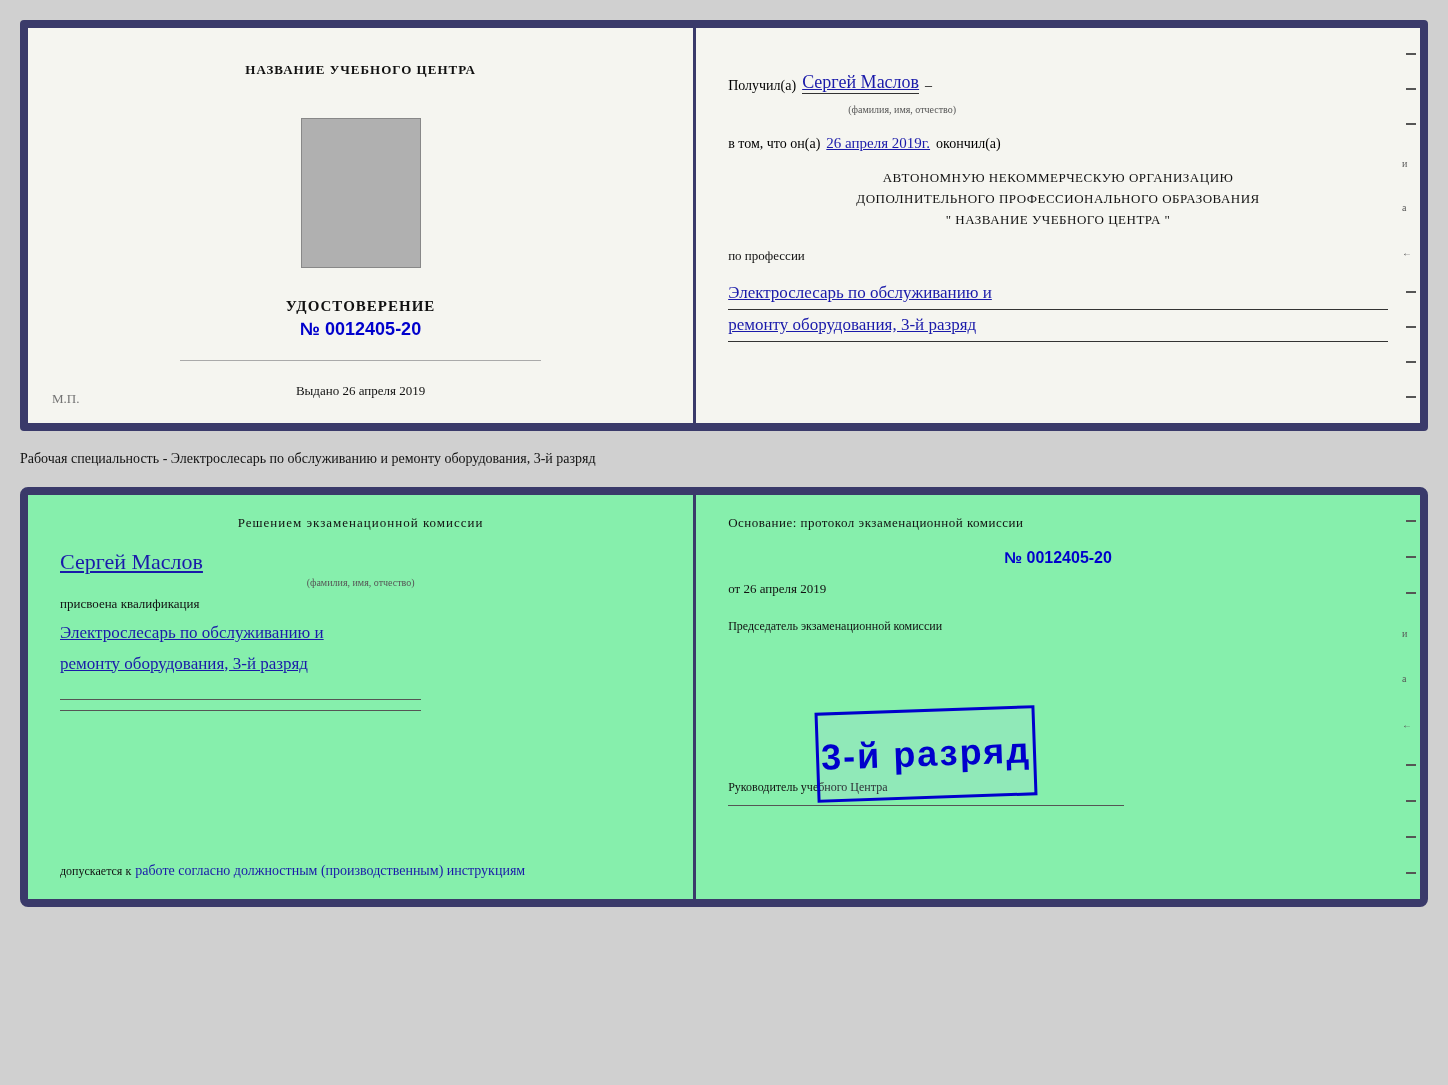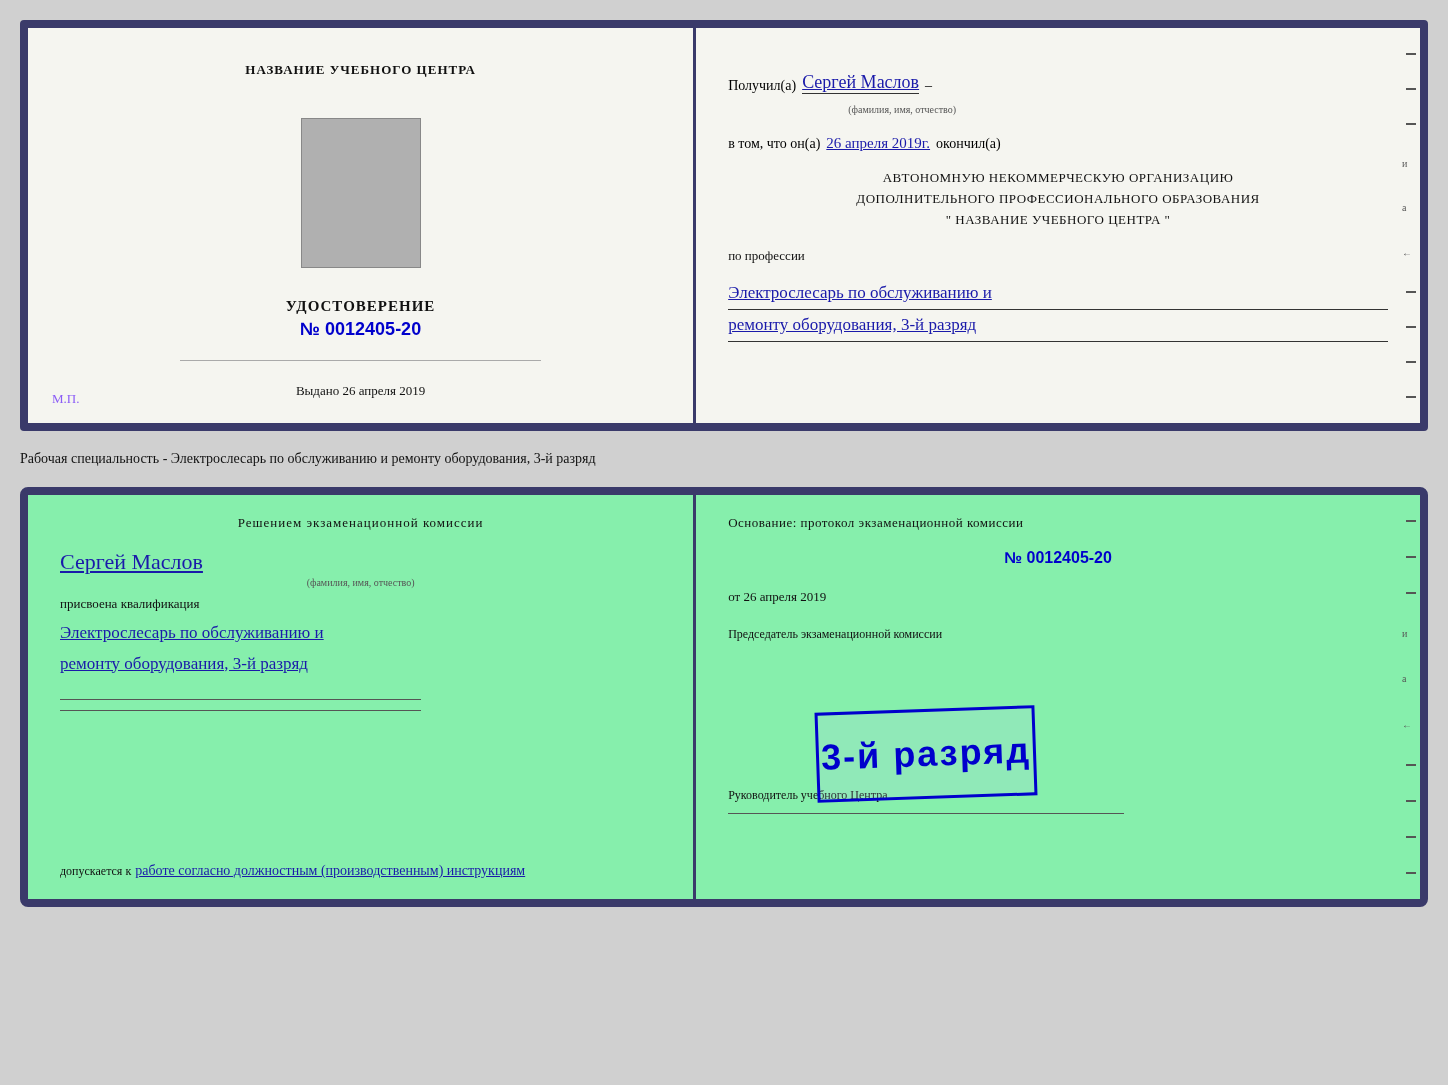--- a/index.html
+++ b/index.html
@@ -88,21 +88,21 @@
 
     .vydano-line {
       font-size: 13px;
       color: #111;
       text-align: right;
       margin-top: 16px;
     }
 
     .mp-label {
       font-size: 13px;
-      color: #8b5cf6;
+      color: #737373;
       position: absolute;
       bottom: 16px;
       left: 24px;
     }
 
     .handwritten {
       font-family: 'Segoe Script', 'Brush Script MT', cursive;
       color: #1a1aaa;
       font-size: 18px;
       text-decoration: underline;
@@ -220,21 +220,20 @@
       font-size: 17px;
       text-decoration: underline;
       line-height: 1.8;
       display: block;
     }
 
     .dopuskaetsya-value {
       font-family: 'Segoe Script', 'Brush Script MT', cursive;
       color: #1a1aaa;
       font-size: 14px;
-      text-decoration: underline;
     }
 
     
     .osnovanie-text {
       font-size: 13px;
       color: #111;
       letter-spacing: 0.5px;
     }
 
     .protocol-number {
@@ -404,21 +403,21 @@
         <span style="font-size:12px; color:#111;">допускается к</span>
         <span class="dopuskaetsya-value">работе согласно должностным (производственным) инструкциям</span>
       </div>
     </div>
 
     <div class="bottom-right">
       <div class="osnovanie-text">Основание: протокол экзаменационной  комиссии</div>
 
       <div class="protocol-number" style="margin-top:10px;">№  0012405-20</div>
 
-      <div class="ot-date-line" style="margin-top:14px;">
+      <div class="ot-date-line" style="margin-top:6px;">
         <span>от</span>
         <span>26 апреля 2019</span>
       </div>
 
       <div class="predsedatel-text" style="margin-top:14px;">Председатель экзаменационной комиссии</div>
 
       <div class="stamp">
         <span class="stamp-text">3-й разряд</span>
       </div>
 

